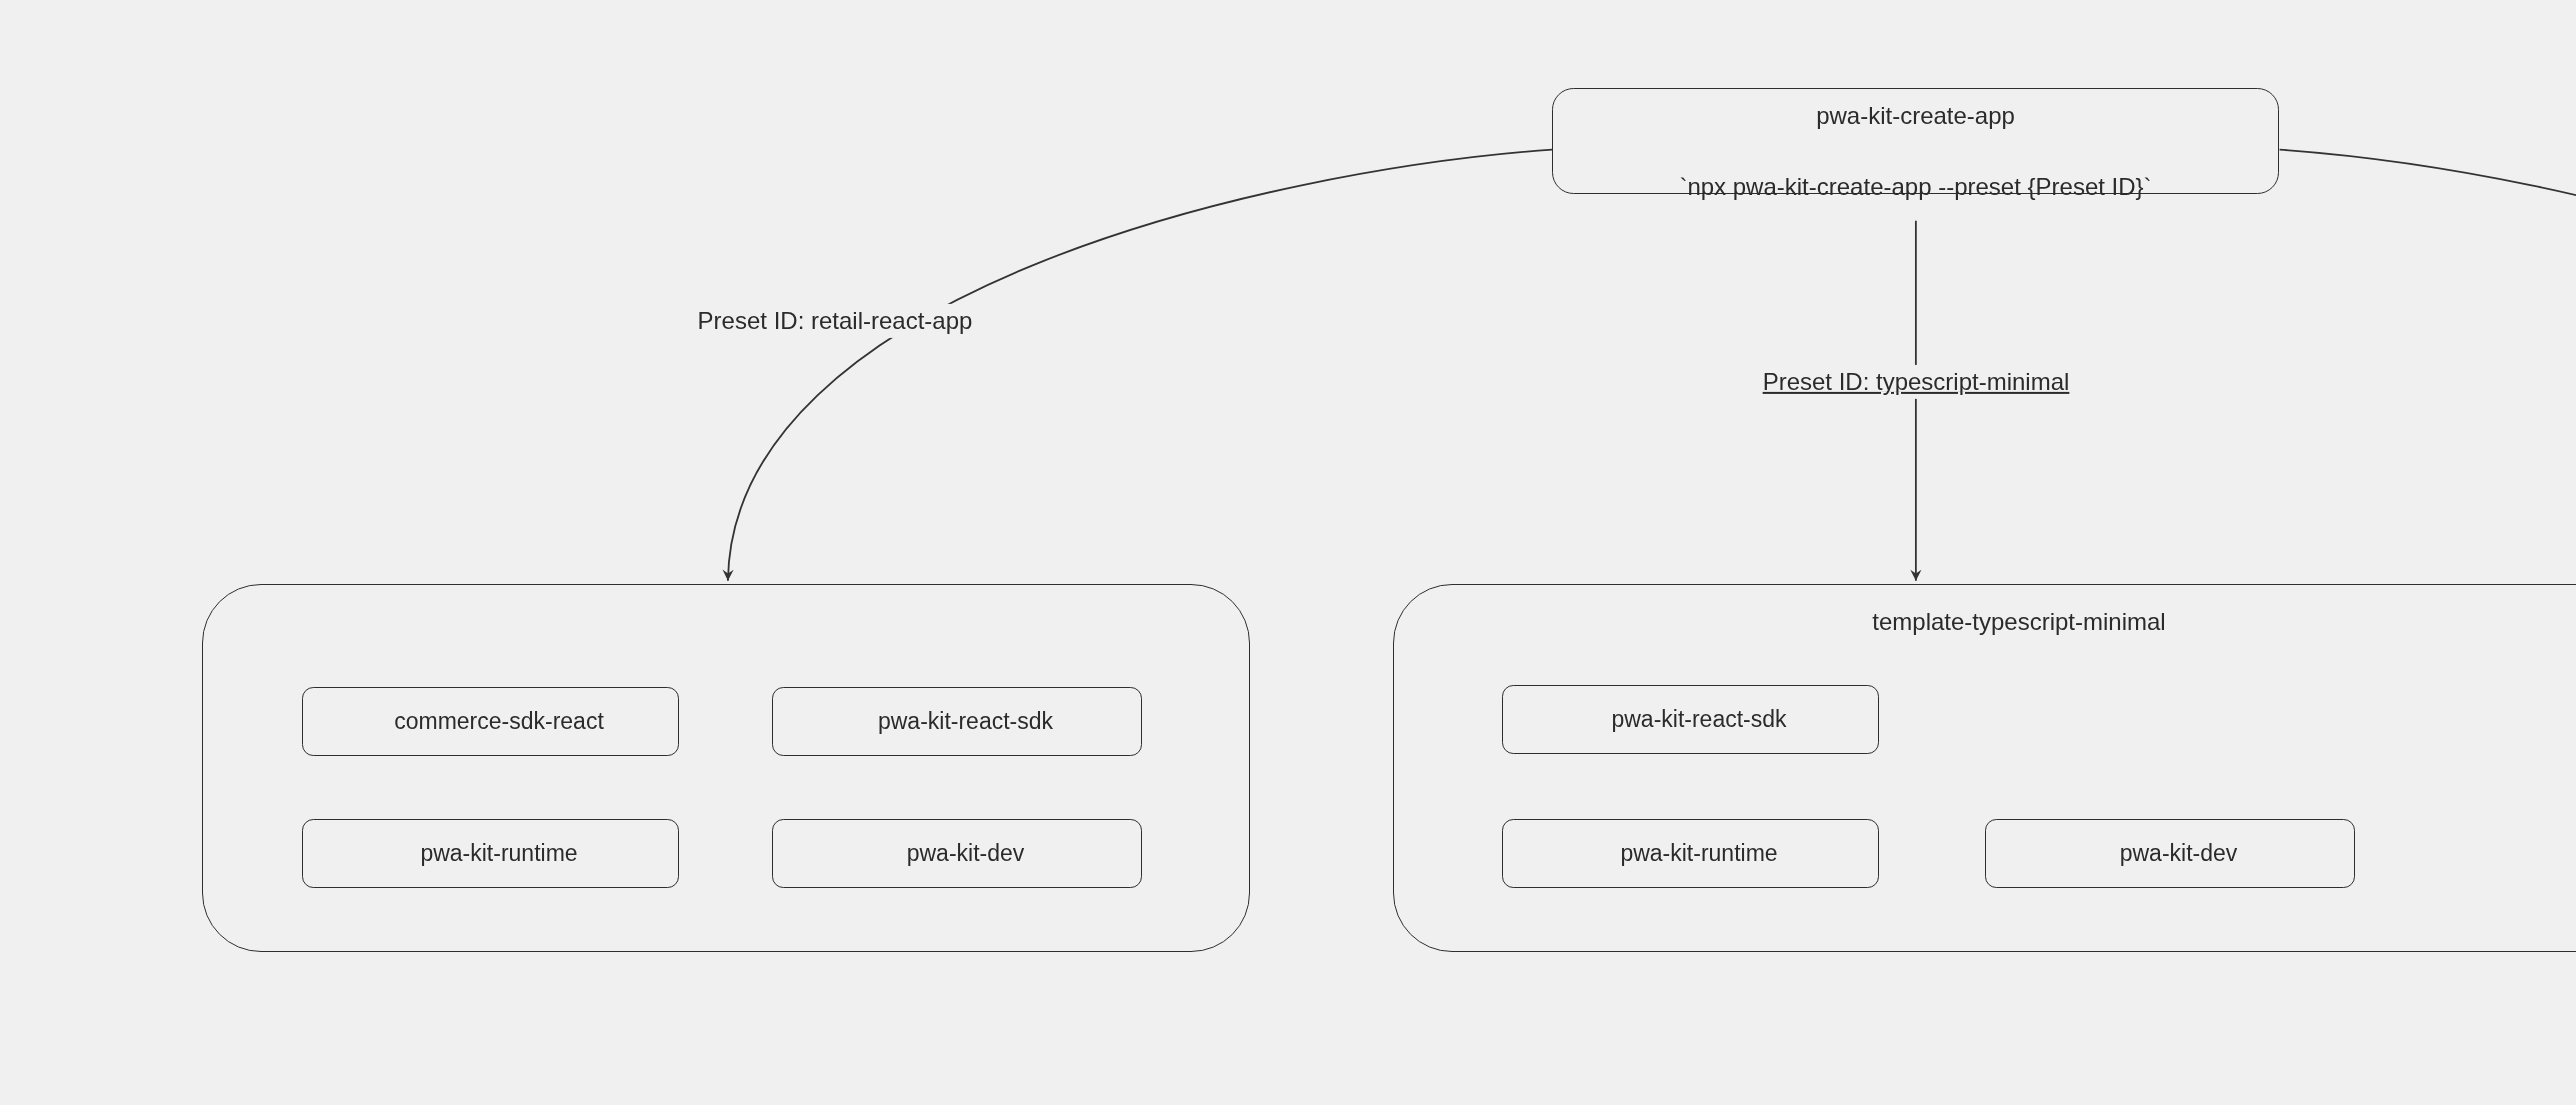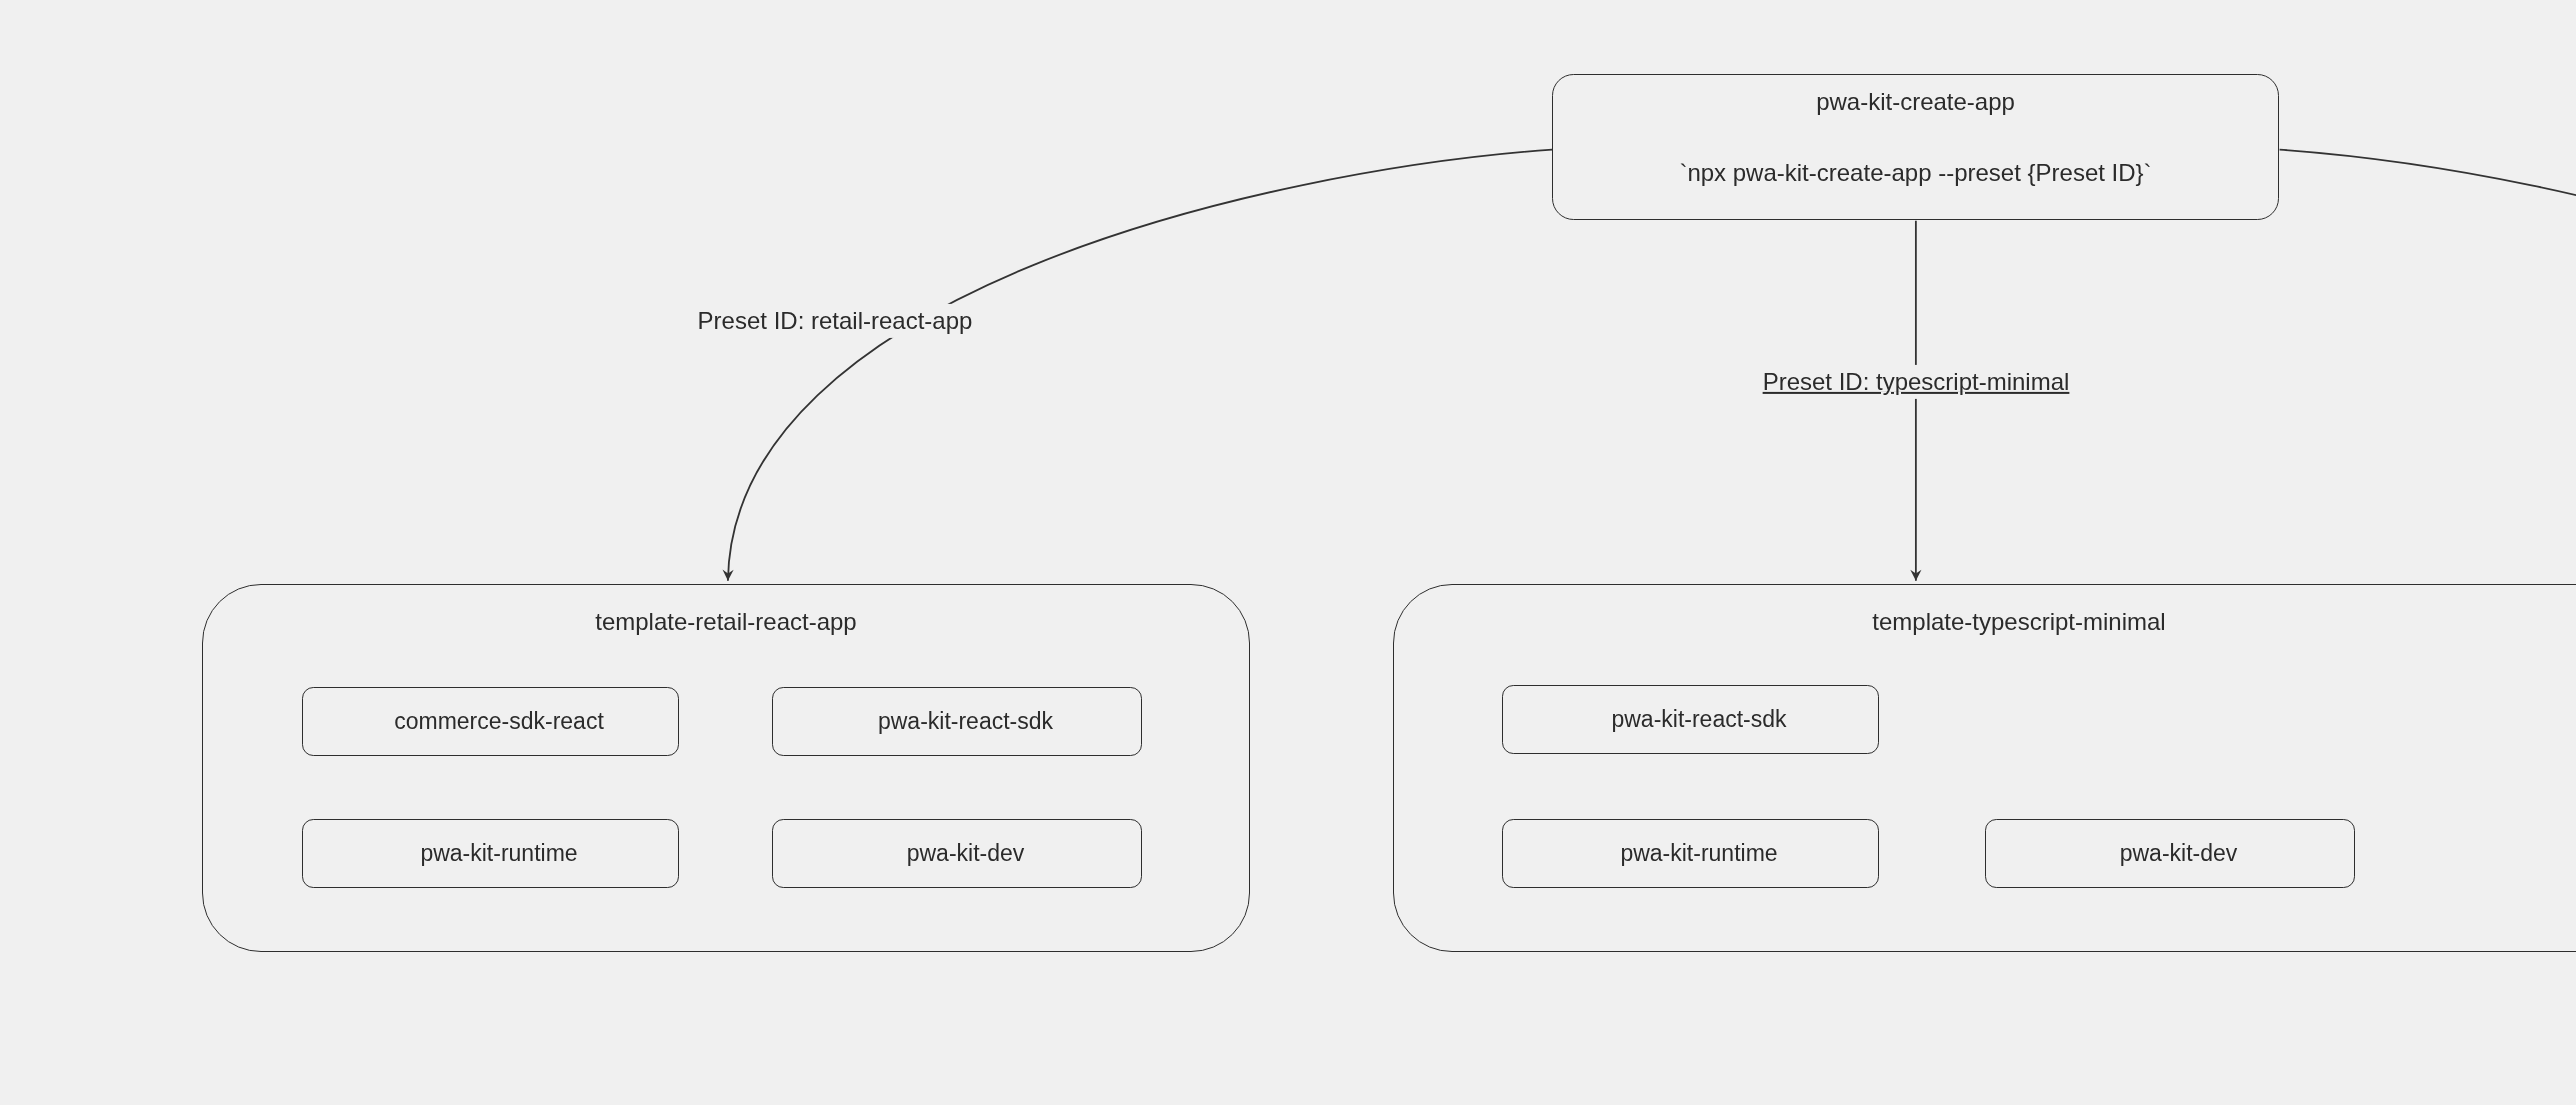--- a/index.html
+++ b/index.html
@@ -27,22 +27,22 @@
     stroke: var(--edge, #333333);
     stroke-width: 3.5;
   }
   .node {
     position: absolute;
     box-sizing: border-box;
     background: var(--fill, #f0f0f0);
     border: 1.5px solid var(--border, #2e2e2e);
   }
   .root-node {
-    left: 1552px; top: 74px;
-    width: 727px; height: 146px;
+    left: 1552px; top: 88px;
+    width: 727px; height: 106px;
     border-radius: 21.6px;
   }
   .root-title {
     position: absolute;
     left: 0; right: 0; top: 12.4px;
     text-align: center;
     font-size: 24px;
     line-height: 29px;
   }
   .root-command {
@@ -121,21 +121,20 @@
 
   <div class="node root-node">
     <div class="root-title">pwa-kit-create-app</div>
     <div class="root-command">`npx pwa-kit-create-app --preset {Preset ID}`</div>
   </div>
 
   <div class="edge-label l-retail">Preset ID: retail-react-app</div>
   <div class="edge-label l-typescript">Preset ID: typescript-minimal</div>
 
   <div class="node template-node template-retail">
-    <div class="template-title">template-retail-react-app</div>
     <div class="chip r1">commerce-sdk-react</div>
     <div class="chip r2">pwa-kit-react-sdk</div>
     <div class="chip r3">pwa-kit-runtime</div>
     <div class="chip r4">pwa-kit-dev</div>
   </div>
 
   <div class="node template-node template-typescript">
     <div class="template-title">template-typescript-minimal</div>
     <div class="chip t1">pwa-kit-react-sdk</div>
     <div class="chip t2">pwa-kit-runtime</div>

